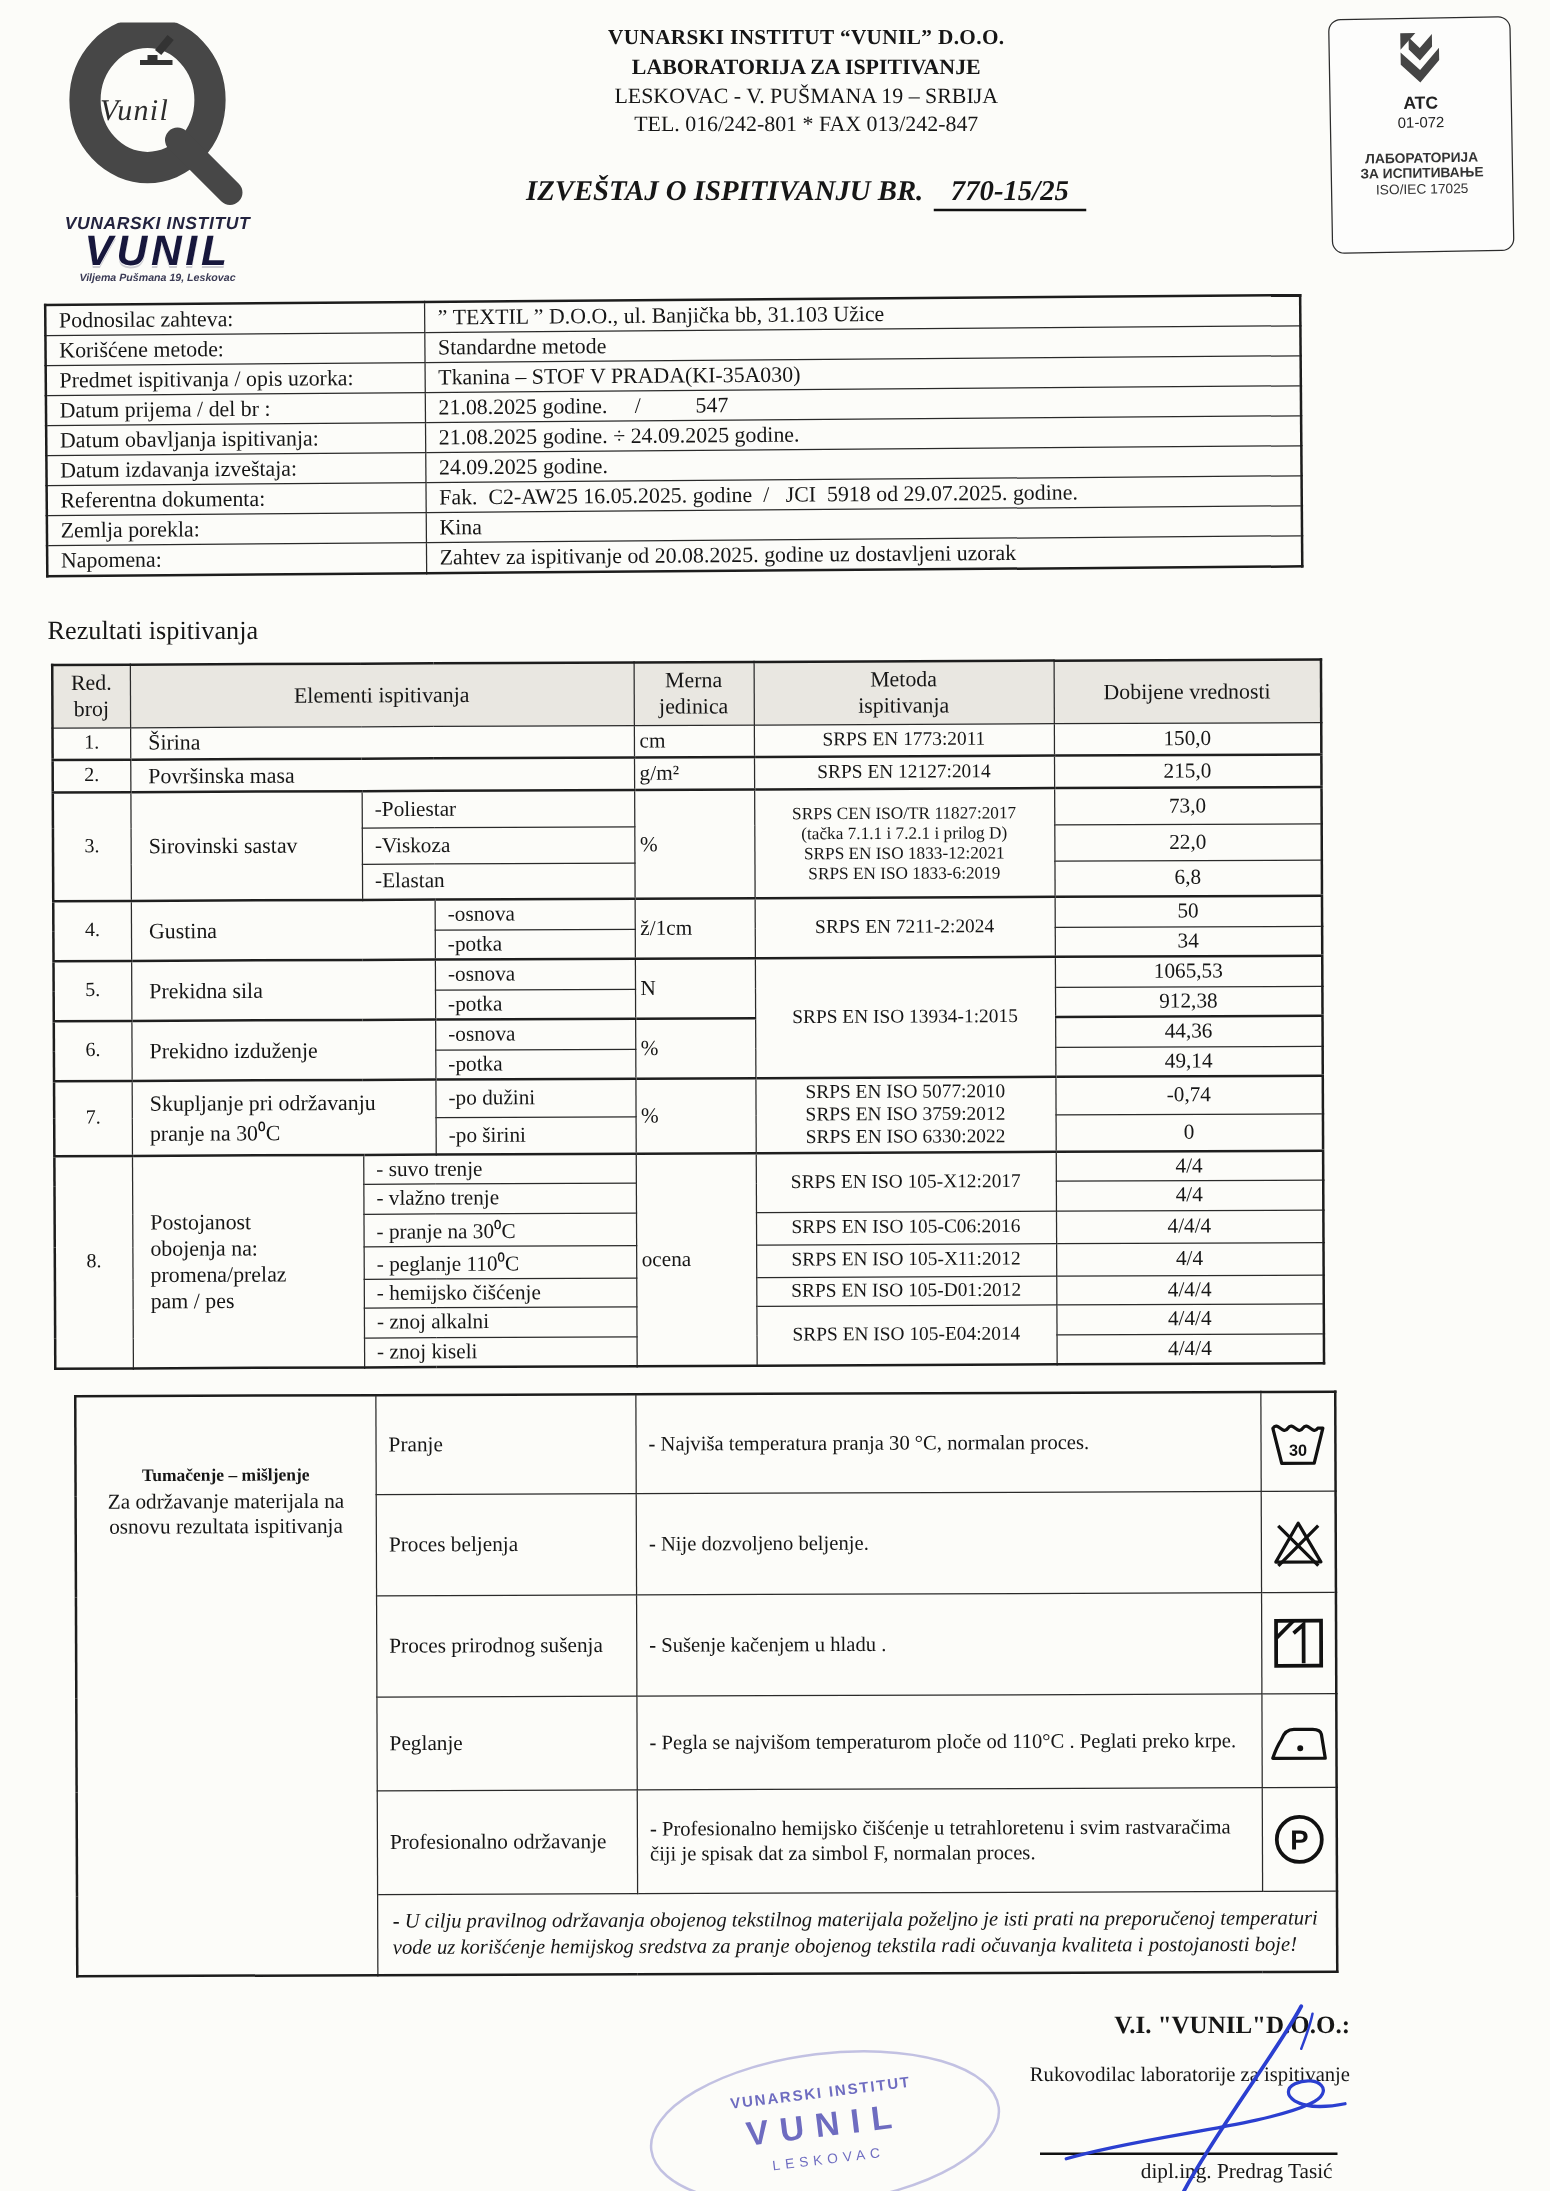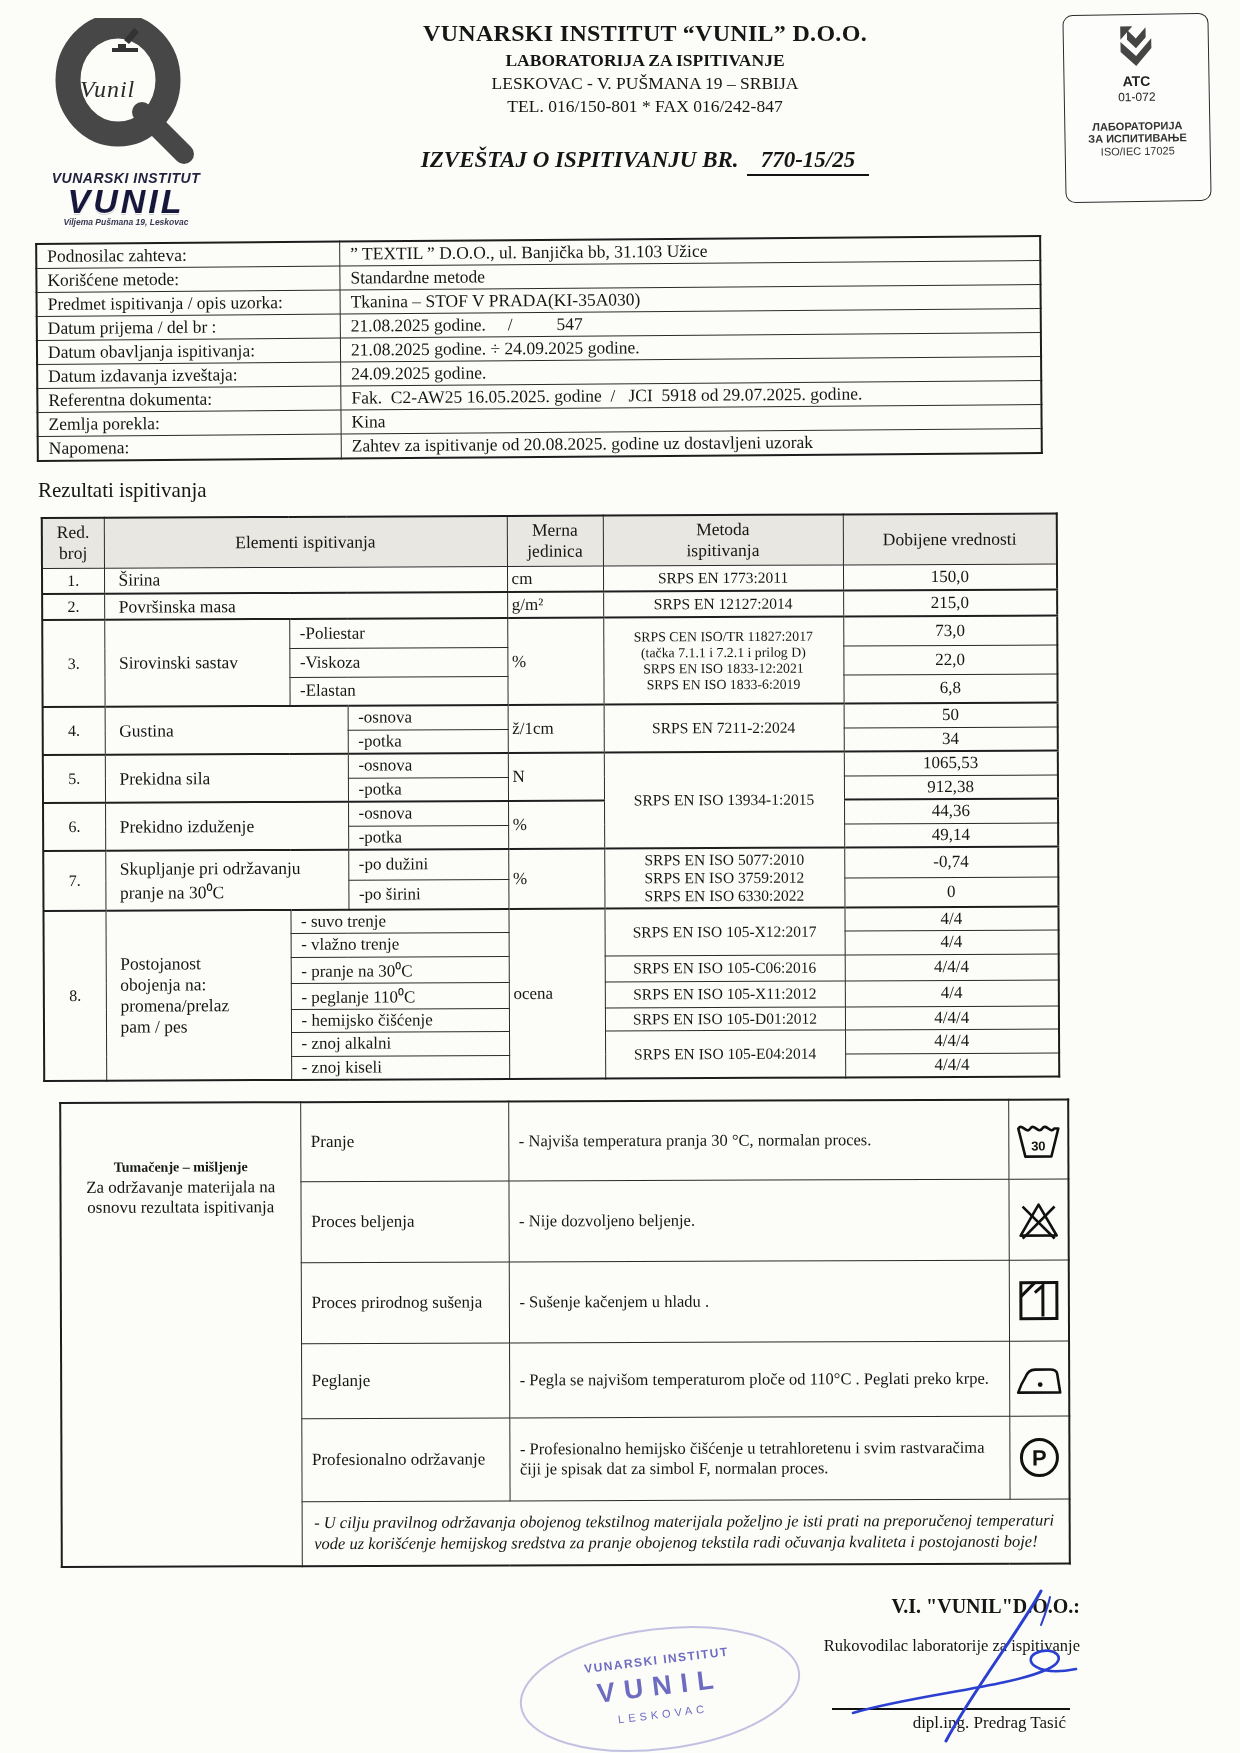--- a/index.html
+++ b/index.html
@@ -10,41 +10,41 @@
   }
   
   .doc-header{display:flex;padding:14px 24px 0 26px;}
   .logo-block{width:200px;flex:0 0 auto;text-align:center;}
   .qwrap{position:relative;width:160px;height:150px;margin:4px auto 0;}
   .qwrap .qtxt{position:absolute;left:34px;top:58px;font-style:italic;font-size:24px;color:#2b2b2b;letter-spacing:1px;}
   .logo-inst{font:italic 700 14px "Liberation Sans",sans-serif;color:#23233f;margin-top:2px;letter-spacing:.5px;}
   .logo-vunil{font:italic 900 34px "Liberation Sans",sans-serif;color:#17173c;letter-spacing:3px;line-height:30px;text-shadow:0 1px 0 #fff,0 2px 0 #17173c33;}
   .logo-addr{font:italic 700 8.5px "Liberation Sans",sans-serif;color:#3a3a55;margin-top:1px;}
   .org-block{flex:1;text-align:center;padding-top:6px;}
-  .org-name{font-weight:700;font-size:24px;letter-spacing:.3px;}
+  .org-name{font-weight:700;font-size:17px;letter-spacing:.3px;}
   .org-sub1{font-weight:700;font-size:17.5px;margin-top:3px;}
   .org-sub2,.org-sub3{font-size:17.5px;margin-top:2px;}
   .report-line{margin-top:30px;font-style:italic;font-weight:700;font-size:23px;}
   .report-no{display:inline-block;border-bottom:2.4px solid #111;padding:0 14px 1px;margin-left:8px;}
   .badge{flex:0 0 auto;width:132px;margin-right:6px;border:1.6px solid #2c2c2c;border-radius:10px;
     padding:8px 6px 10px;text-align:center;transform:rotate(-1deg);height:168px;
     font-family:"Liberation Sans",sans-serif;background:#fdfdfc;}
   .badge-name{font-weight:700;font-size:14px;margin-top:2px;color:#222;}
   .badge-num{font-size:12px;margin-top:1px;color:#222;}
   .badge-l1,.badge-l2{font-weight:700;font-size:11px;color:#333;}
   .badge-l1{margin-top:16px;}
   .badge-l3{font-size:11px;color:#333;margin-top:1px;}
   
   .info{border-collapse:collapse;width:1006px;margin:16px 0 0 36px;transform:rotate(-.45deg);transform-origin:left center;font-size:17.5px;}
   .info{border:2.6px solid #1d1d1d;}
   .info td{border:1.5px solid #2a2a2a;padding:1px 10px;height:21px;}
   .info td.lbl{width:282px;}
   .info td.val{white-space:pre-wrap;}
   
-  .res-title{font-size:21px;margin:16px 0 14px 38px;}
+  .res-title{font-size:21px;margin:30px 0 14px 38px;}
   table.res{border-collapse:collapse;table-layout:fixed;width:1015px;margin-left:42px;transform:rotate(-.25deg);transform-origin:left center;border:2.6px solid #1d1d1d;}
   table.res th,table.res td{border:1.4px solid #2a2a2a;padding:1px 4px;font-weight:normal;}
   table.res thead th{background:#e9e7e1;font-size:17.5px;}
   tr.g td{border-top:2.2px solid #1f1f1f;}
   .pl{white-space:pre-line;}
   .c{text-align:center;}
   .nm{padding-left:14px !important;font-size:17.5px;}
   .sb{padding-left:10px !important;font-size:17px;}
   .mt{font-size:15.5px;text-align:center;}
   .mt-sm{font-size:13.8px;text-align:center;}
@@ -103,21 +103,21 @@
       </div>
       <div class="logo-inst">VUNARSKI INSTITUT</div>
       <div class="logo-vunil">VUNIL</div>
       <div class="logo-addr">Viljema Pušmana 19, Leskovac</div>
     </div>
 
     <div class="org-block">
       <div class="org-name">VUNARSKI INSTITUT “VUNIL” D.O.O.</div>
       <div class="org-sub1">LABORATORIJA ZA ISPITIVANJE</div>
       <div class="org-sub2">LESKOVAC - V. PUŠMANA 19 – SRBIJA</div>
-      <div class="org-sub3">TEL. 016/150-801 * FAX  016/242-847</div>
+      <div class="org-sub3">TEL. 016/242-801 * FAX  013/242-847</div>
       <div class="report-line">
         <span>IZVEŠTAJ O ISPITIVANJU BR.</span><span class="report-no">770-15/25</span>
       </div>
     </div>
 
     <div class="badge">
       <svg width="44" height="44" viewBox="0 0 40 40">
         <path d="M6,3 L17,3 L6,15 Z" fill="#454545"></path>
         <path d="M12,6 L20,14 L29,4 L29,13 L20,23 L12,15 Z" fill="#454545"></path>
         <path d="M6,17 L20,30 L34,14 L34,23 L20,39 L6,26 Z" fill="#454545"></path>

